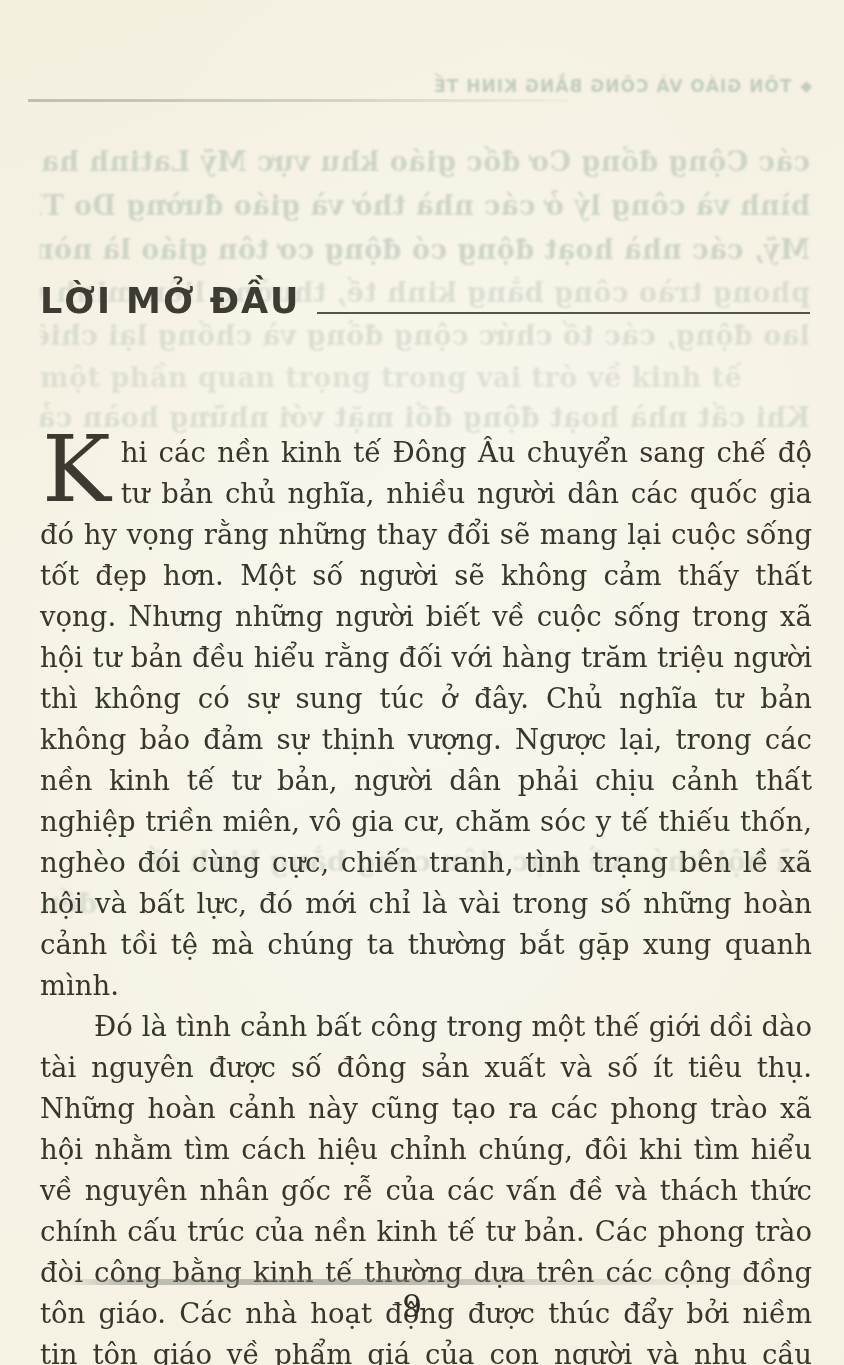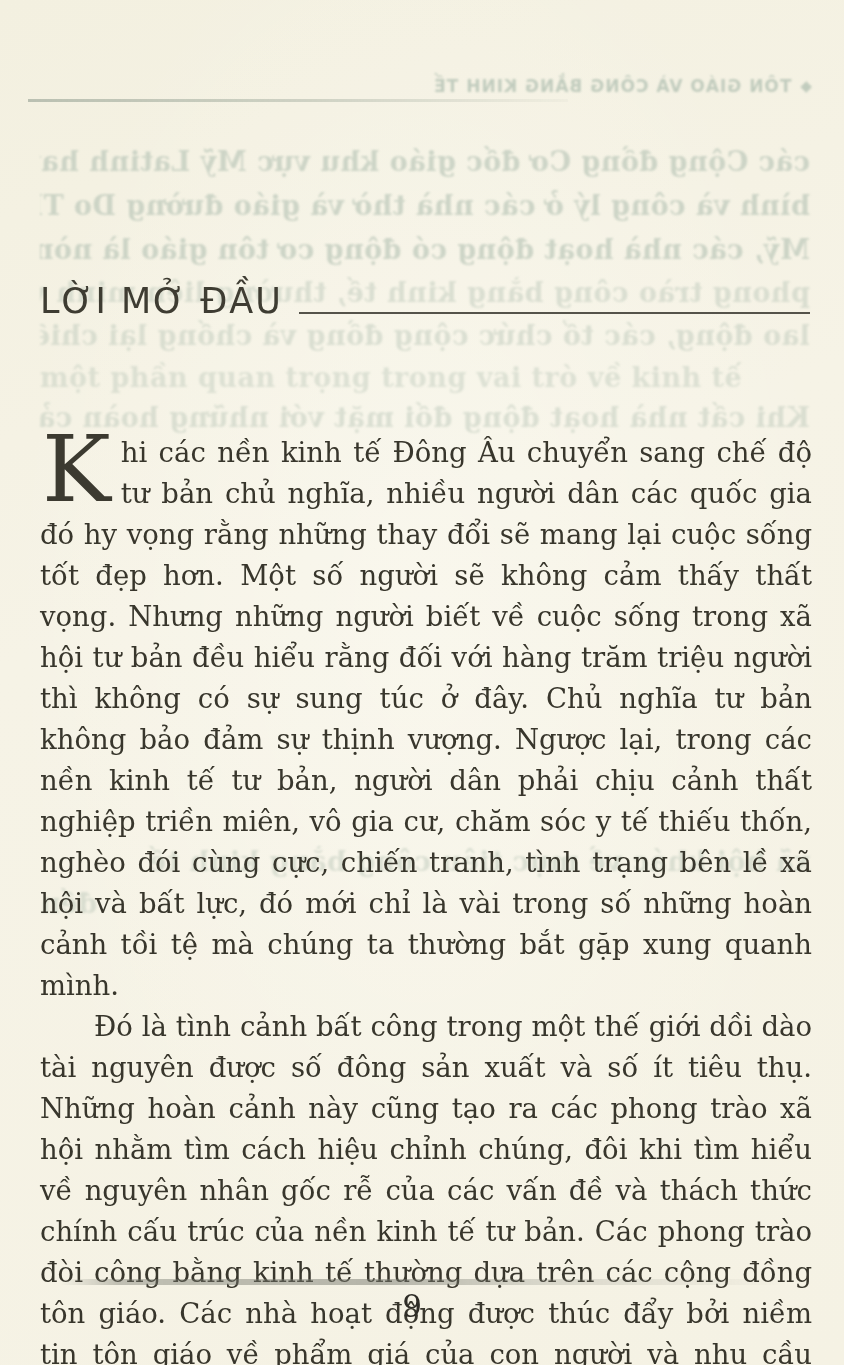--- a/index.html
+++ b/index.html
@@ -74,21 +74,21 @@
     position: absolute;
     top: 284px;
     left: 40px;
     width: 772px;
     display: flex;
     align-items: flex-end;
   }
   .chapter-title {
     margin: 0;
     font-family: "DejaVu Sans", "Liberation Sans", sans-serif;
-    font-weight: 400;
+    font-weight: 700;
     font-size: 35px;
     line-height: 1;
     letter-spacing: 2px;
     color: #3e3c32;
   }
   .title-rule {
     flex: 1;
     height: 2px;
     margin: 0 2px 5px 16px;
     background: #55534a;

